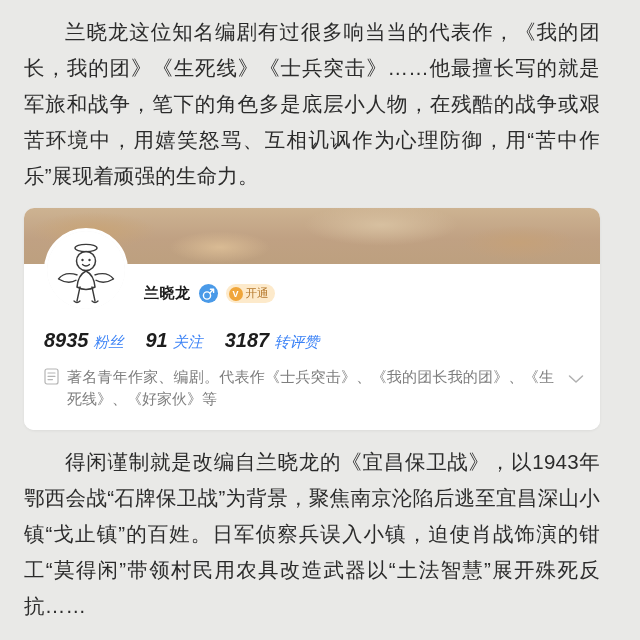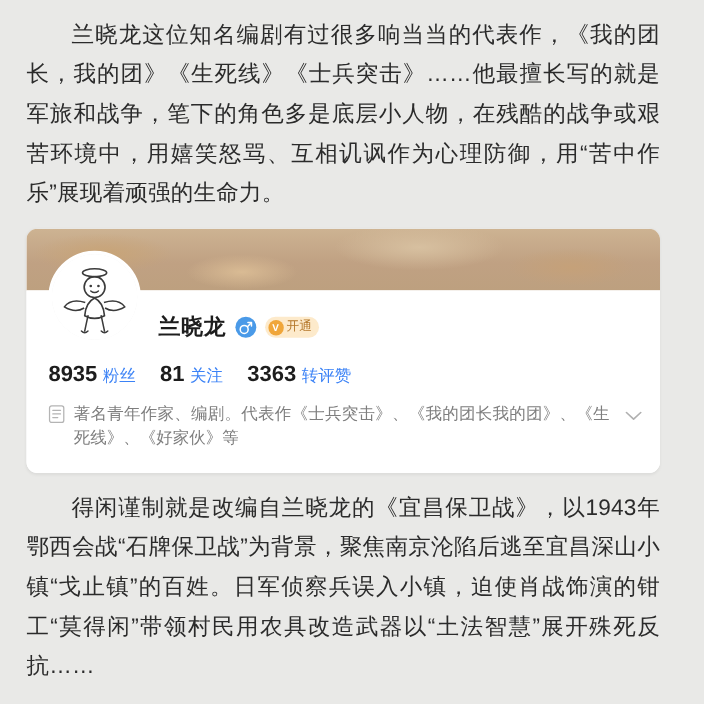--- a/index.html
+++ b/index.html
@@ -81,21 +81,21 @@
 
   .name-row {
     position: absolute;
     left: 120px;
     top: 76px;
     display: flex;
     align-items: center;
     gap: 8px;
   }
   .uname {
-    font-size: 20px;
+    font-size: 15px;
     color: #1d1d1d;
     font-weight: 600;
     letter-spacing: 0.5px;
   }
   .gender-badge {
     width: 19px;
     height: 19px;
     border-radius: 50%;
     background: #4a9ae8;
     position: relative;
@@ -128,21 +128,21 @@
 
   .stats {
     position: absolute;
     left: 20px;
     top: 121px;
     display: flex;
     align-items: baseline;
     gap: 22px;
     white-space: nowrap;
   }
-  .stat { display: inline-flex; align-items: baseline; gap: 5px; }
+  .stat { display: inline-flex; align-items: baseline; gap: 5px; font-style: italic; }
   .stat-num {
     font-size: 20px;
     color: #1d1d1d;
     font-weight: 700;
   }
   .stat-lbl {
     font-size: 15px;
     color: #3b82f6;
   }
 
@@ -215,25 +215,25 @@
         <span>开通</span>
       </span>
     </div>
 
     <div class="stats">
       <span class="stat">
         <span class="stat-num">8935</span>
         <span class="stat-lbl">粉丝</span>
       </span>
       <span class="stat">
-        <span class="stat-num">81</span>
+        <span class="stat-num">91</span>
         <span class="stat-lbl">关注</span>
       </span>
       <span class="stat">
-        <span class="stat-num">3363</span>
+        <span class="stat-num">3187</span>
         <span class="stat-lbl">转评赞</span>
       </span>
     </div>
 
     <div class="bio">
       <span class="bio-icon">
         <svg width="15" height="17" viewBox="0 0 15 17">
           <rect x="1" y="1" width="13" height="15" rx="2" fill="none" stroke="#b4b4b4" stroke-width="1.2"></rect>
           <path d="M4 5 H11 M4 8.3 H11 M4 11.6 H8.5" stroke="#b4b4b4" stroke-width="1.2" stroke-linecap="round"></path>
         </svg>

